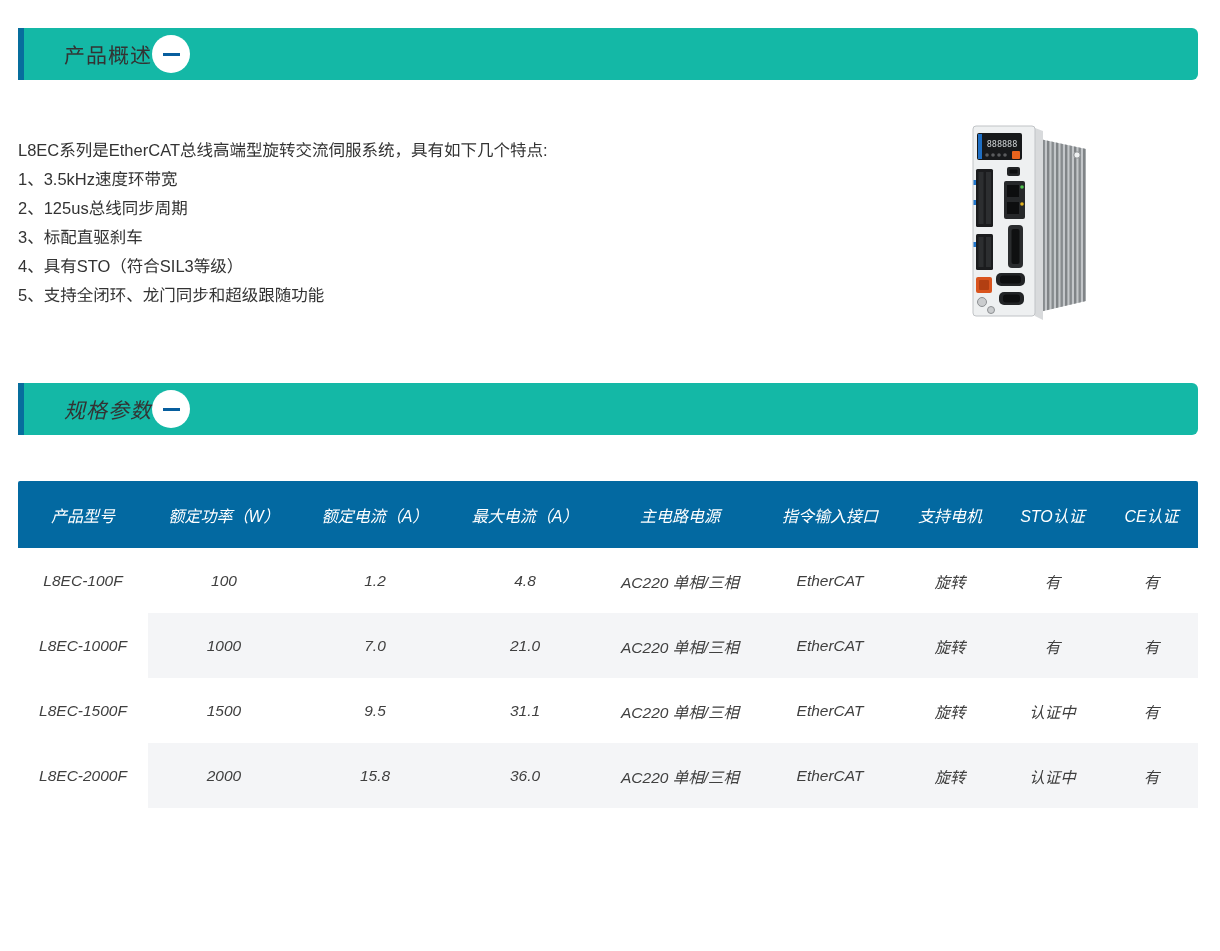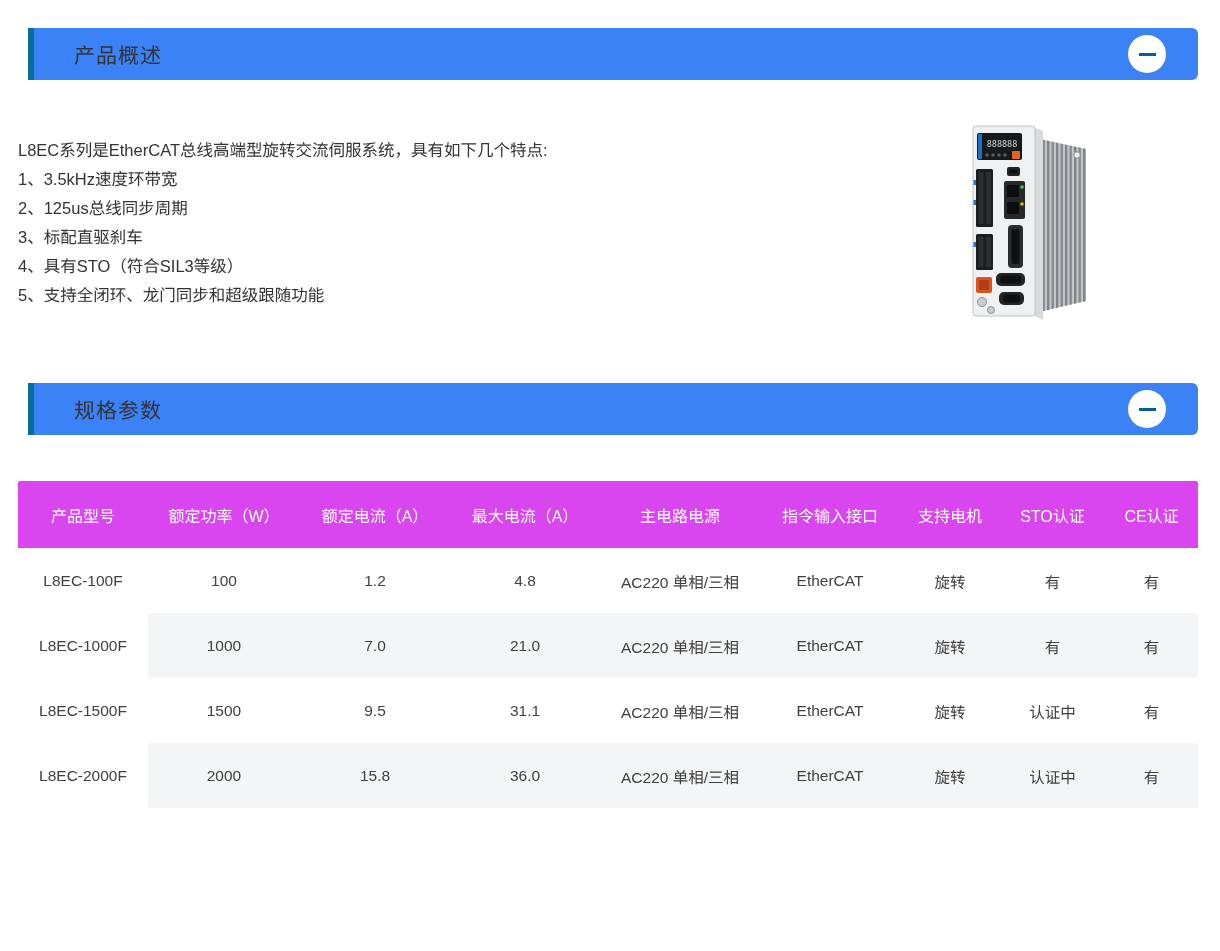--- a/index.html
+++ b/index.html
@@ -9,27 +9,26 @@
     height: 951px;
     font-family: "Liberation Sans", "DejaVu Sans", sans-serif;
     color: #333333;
     overflow: hidden;
   }
   .page { padding-top: 28px; }
 
   
   .section-header {
     height: 52px;
-    margin: 0 22px 0 28px;
-    background: #3b82f6;
+    margin: 0 22px 0 18px;
+    background: #14b8a6;
     border-left: 6px solid #076e9d;
     border-radius: 0 6px 6px 0;
     display: flex;
     align-items: center;
-    justify-content: space-between;
     padding: 0 32px 0 40px;
   }
   .section-title {
     font-size: 21px;
     color: #333333;
     letter-spacing: 1px;
   }
   .collapse-btn {
     width: 38px;
     height: 38px;
@@ -60,29 +59,29 @@
   .overview-intro { white-space: nowrap; }
   .feature-line { white-space: nowrap; }
   .product-image {
     flex: 0 0 auto;
     margin: -14px 103px 0 0;
     width: 130px;
     height: 205px;
   }
 
   
-  .spec-section { margin-top: 56px; }
+  .spec-section { margin-top: 56px; font-style: italic; }
   .spec-table {
     width: 1180px;
     margin: 46px 22px 0 18px;
     border-collapse: collapse;
     table-layout: fixed;
   }
   .spec-table thead th {
-    background: #d946ef;
+    background: #0369a1;
     color: #ffffff;
     font-weight: normal;
     font-size: 16px;
     height: 67px;
     text-align: center;
     vertical-align: middle;
   }
   .spec-table thead th:first-child { border-radius: 2px 0 0 0; }
   .spec-table thead th:last-child { border-radius: 0 2px 0 0; }
   .spec-table tbody td {

